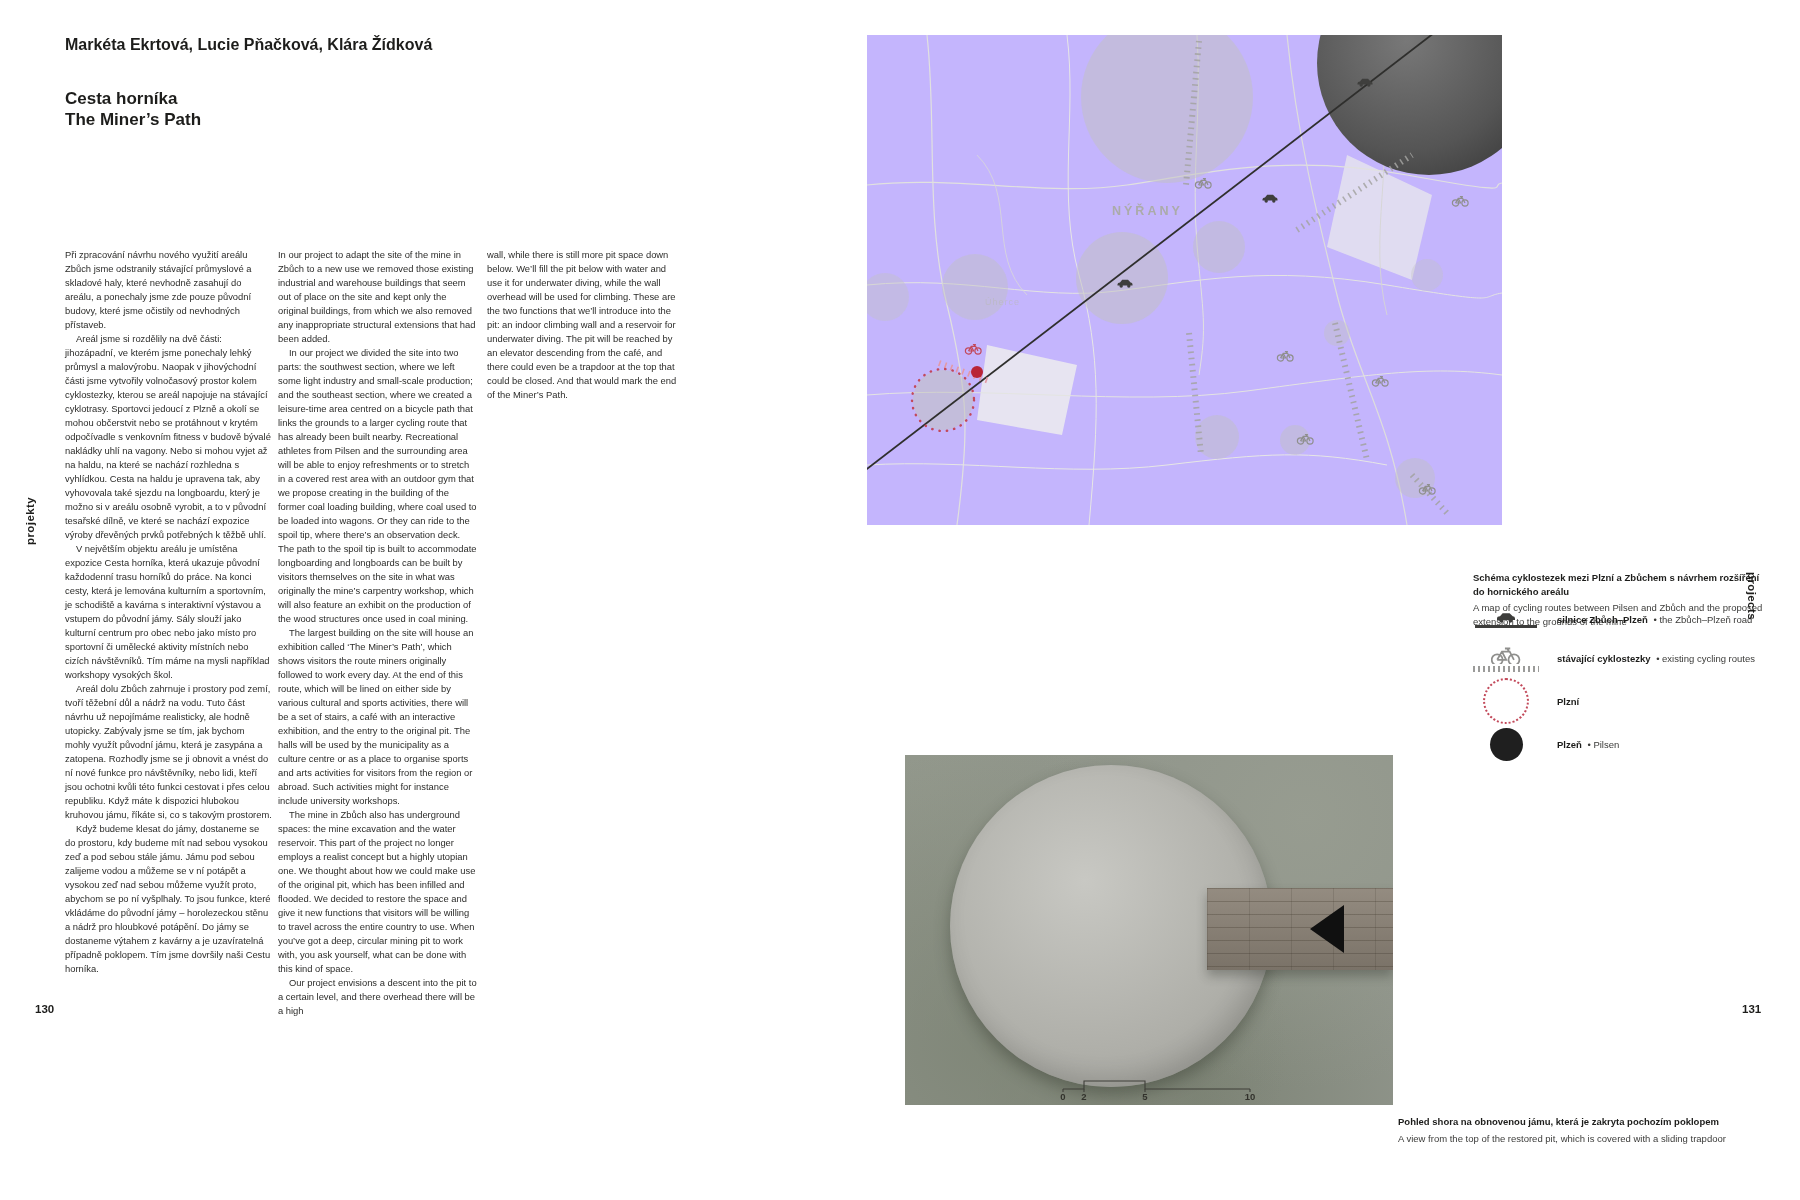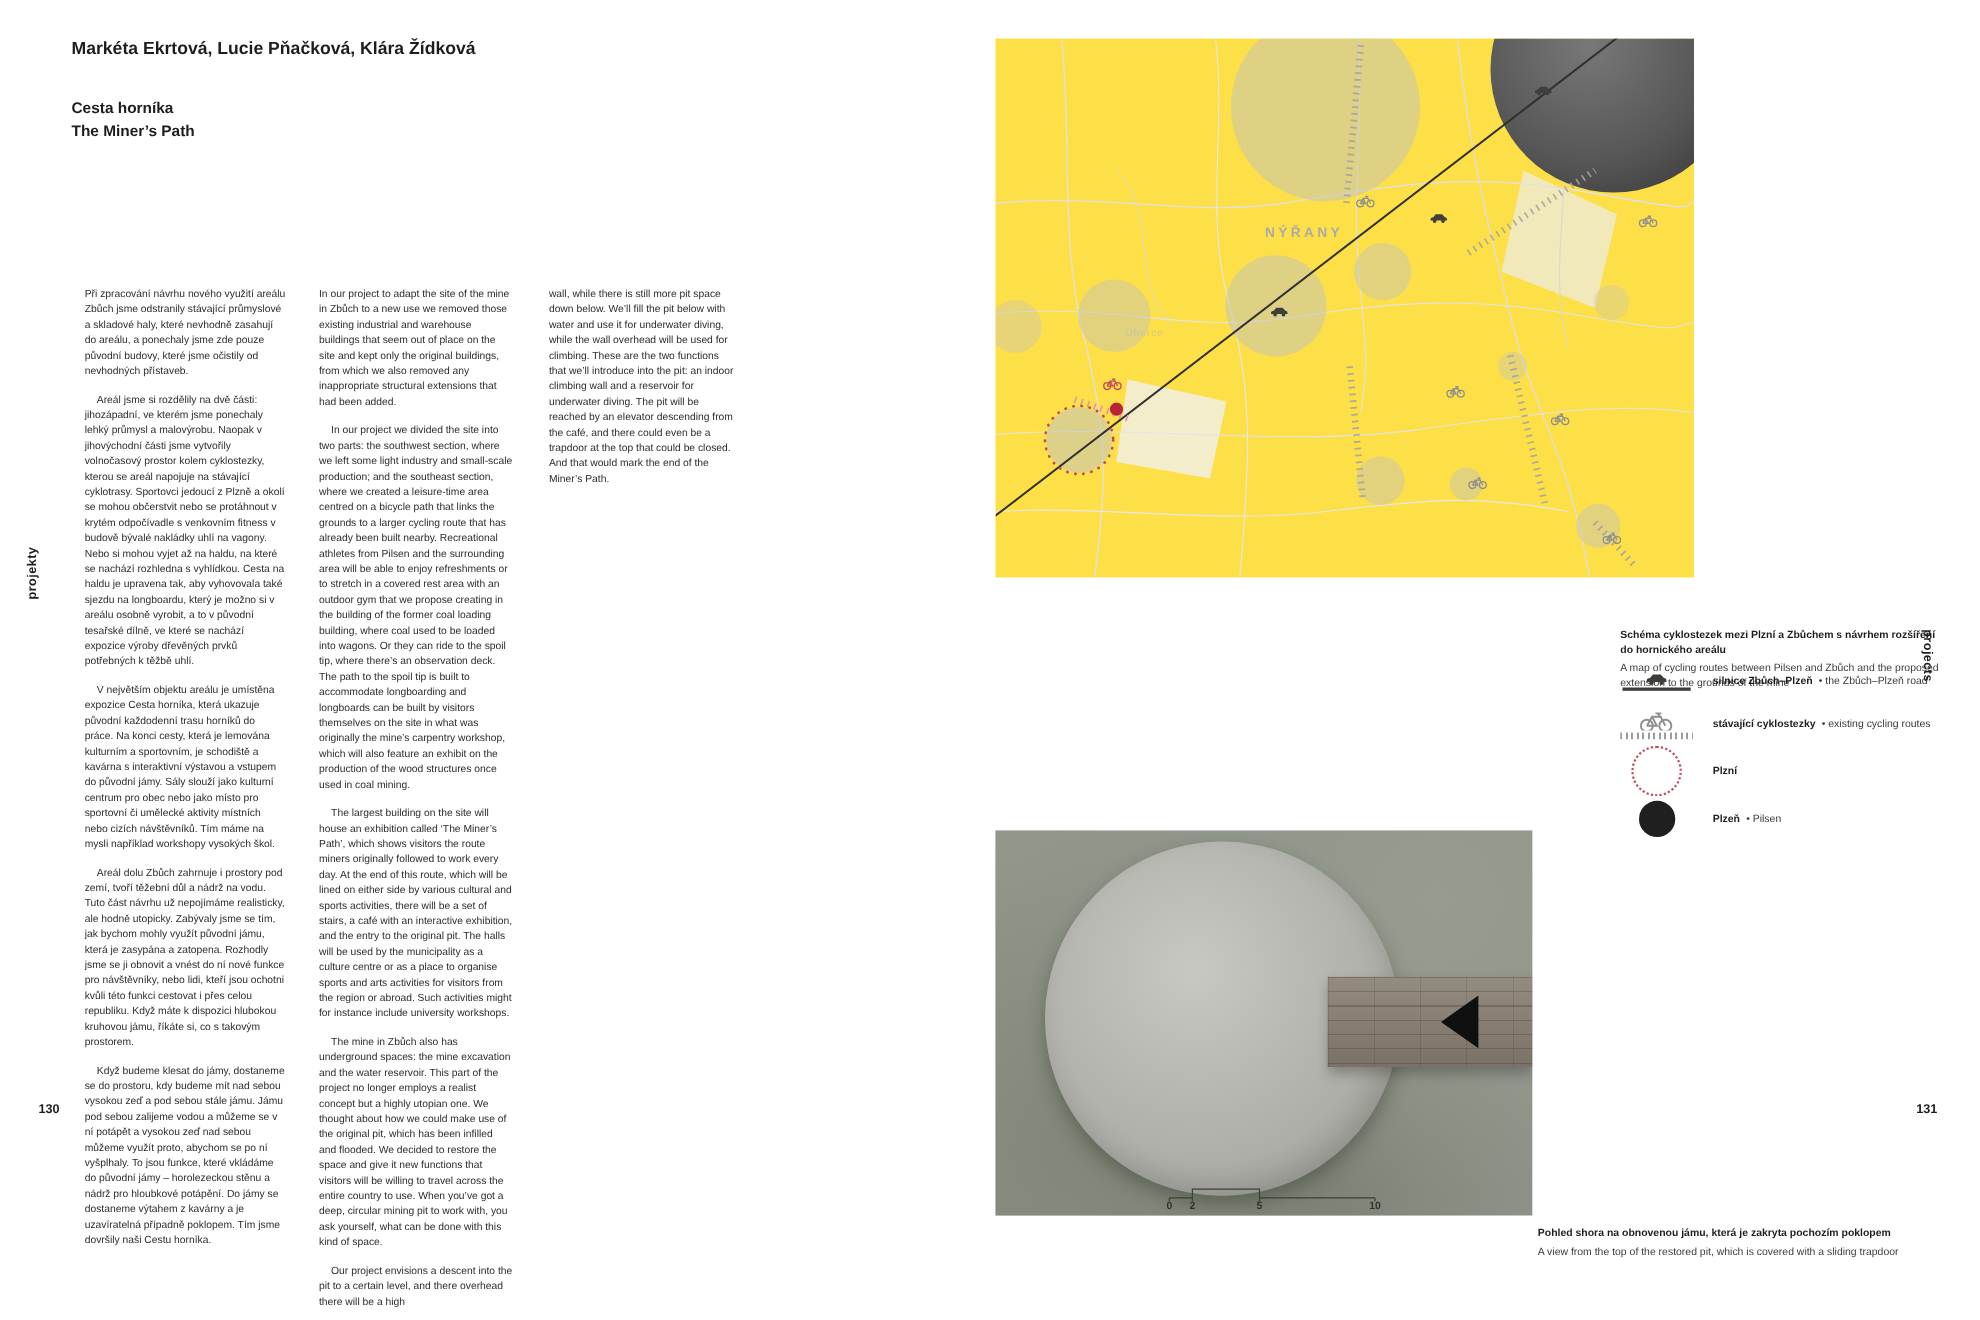--- a/index.html
+++ b/index.html
@@ -4,36 +4,36 @@
 <style>
   html,body{margin:0;padding:0;}
   body{
     width:1800px;height:1200px;position:relative;background:#ffffff;
     font-family:"Liberation Sans",sans-serif;color:#262624;overflow:hidden;
   }
   .abs{position:absolute;}
   
   .authors{left:65px;top:36px;font-size:16px;font-weight:bold;color:#1d1d1b;}
   .title-block{left:65px;top:88px;}
-  .title-block .t{font-size:14px;font-weight:bold;line-height:21px;color:#1d1d1b;}
+  .title-block .t{font-size:17px;font-weight:bold;line-height:21px;color:#1d1d1b;}
   .col{font-size:9.4px;line-height:14px;color:#2c2c2a;text-align:left;}
-  .col p{margin:12px;}
+  .col p{margin:0;}
   .col p + p{text-indent:11px;}
   .col-cz{left:65px;top:248px;width:207px;}
   .col-en1{left:278px;top:248px;width:200px;}
   .col-en2{left:487px;top:248px;width:196px;}
   
   .side-label{font-weight:bold;font-size:11.5px;color:#1d1d1b;letter-spacing:.4px;}
   #side-left{left:24px;top:497px;writing-mode:vertical-rl;transform:rotate(180deg);}
   #side-right{left:1746px;top:572px;writing-mode:vertical-rl;}
   .folio{font-size:11.5px;font-weight:bold;color:#1d1d1b;top:1003px;}
   #folio-left{left:35px;}
   #folio-right{left:1742px;}
   
-  .map-panel{left:905px;top:35px;width:635px;height:490px;overflow:hidden;background:#fde047;}
+  .map-panel{left:867px;top:35px;width:635px;height:490px;overflow:hidden;background:#c4b5fd;}
   .map-label{font-size:12.5px;font-weight:bold;fill:#ababa9;letter-spacing:3px;}
   .map-label-small{font-size:9px;fill:#b9b9b7;letter-spacing:1px;}
   
   .cap{width:300px;}
   .cap-cz{font-size:9.5px;line-height:13.5px;font-weight:bold;color:#1d1d1b;margin-top:30px;}
   .cap-en{font-size:9.5px;line-height:13.5px;color:#3c3c3a;margin-top:3px;}
   #map-caption{left:1473px;top:541px;}
   #photo-caption{left:1398px;top:1085px;width:340px;}
   #photo-caption .cap-cz,#photo-caption .cap-en{white-space:nowrap;}
   

